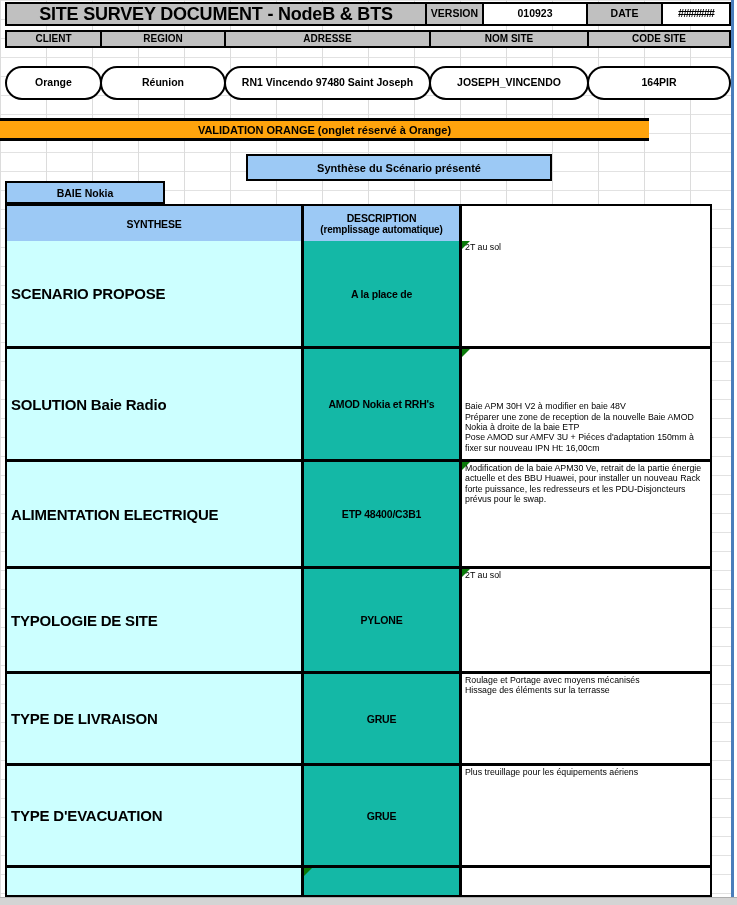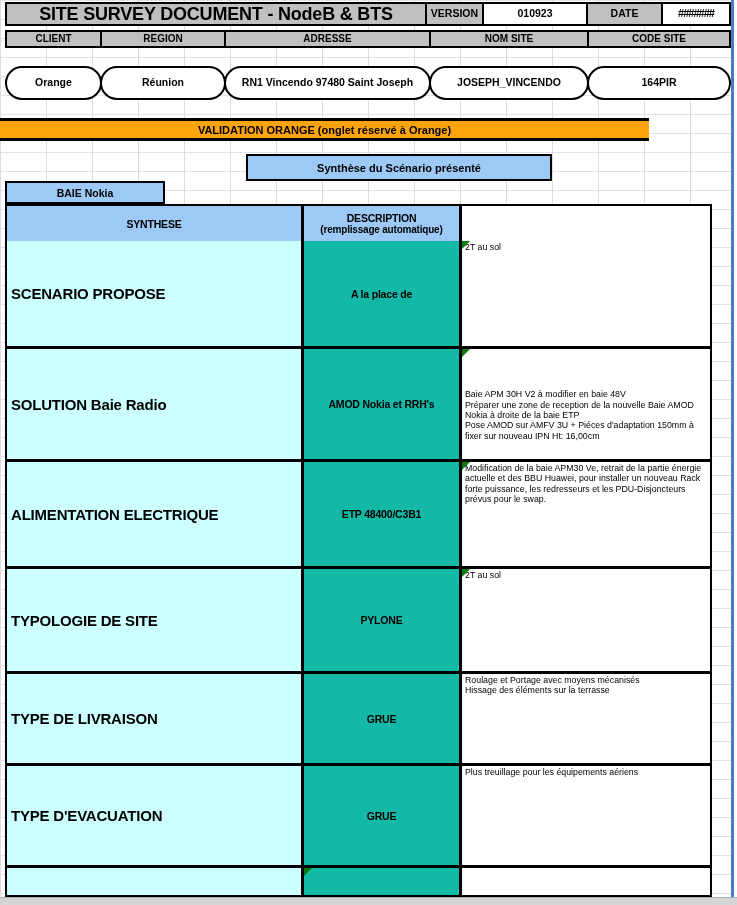--- a/index.html
+++ b/index.html
@@ -112,21 +112,21 @@
   .thead .sub { font-size:10px; }
 
   
   #table-rows .trow:nth-child(1) { height:105px; }
   #table-rows .trow:nth-child(2) { height:113px; }
   #table-rows .trow:nth-child(3) { height:107px; }
   #table-rows .trow:nth-child(4) { height:105px; }
   #table-rows .trow:nth-child(5) { height:92px; }
   #table-rows .trow:nth-child(6) { height:102px; }
   
-  #table-rows .trow:nth-child(2) .c-com { justify-content:flex-end; padding-bottom:18px; }
+  #table-rows .trow:nth-child(2) .c-com { justify-content:flex-end; padding-bottom:6px; }
 
   
   .marker {
     position:absolute; left:0; top:0;
     width:0; height:0;
     border-top:8px solid var(--marker_green);
     border-right:8px solid transparent;
   }
 
   

